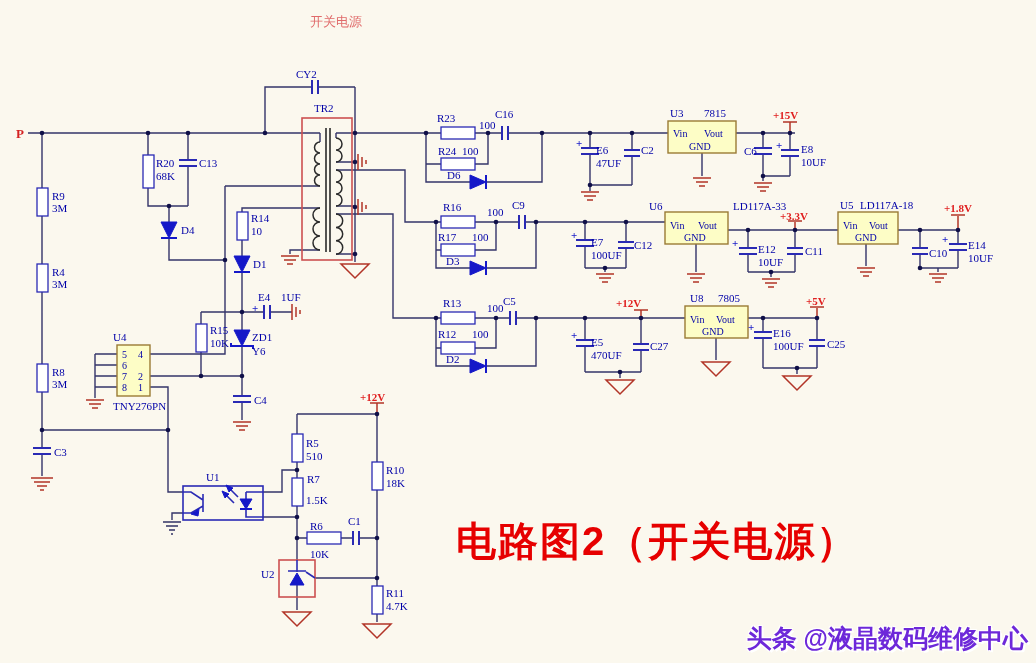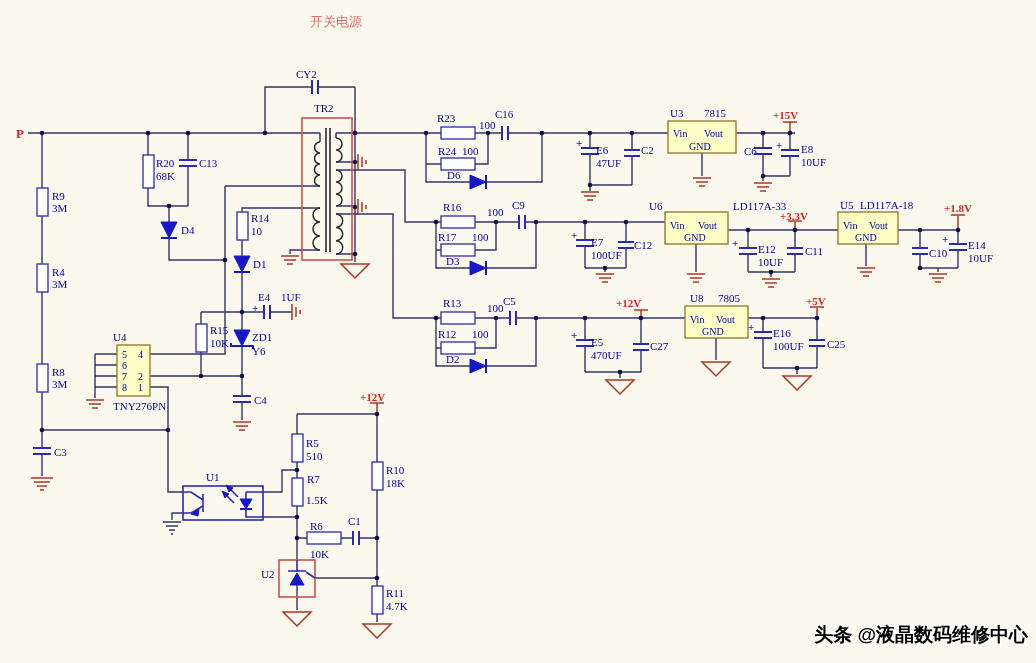--- a/index.html
+++ b/index.html
@@ -20,22 +20,22 @@
   .dot{fill:#101048;}
   .lbl{fill:#0000a8;font-size:11px;}
   .sm{fill:#0000a8;font-size:10px;}
   .plus{fill:#1518c8;font-size:11px;font-weight:bold;}
   .plbl{fill:#e02020;font-size:11px;font-weight:bold;}
   .netp{fill:#d42222;font-size:13px;font-weight:bold;}
   .note{fill:#e06a6a;font-size:13px;}
   #caption{position:absolute;left:456px;top:514px;width:572px;color:#e60000;
            font-family:"Liberation Sans",sans-serif;font-weight:bold;font-size:40px;
            letter-spacing:2px;white-space:nowrap;}
-  #wm{position:absolute;right:8px;top:622px;color:#000000;
-      font-family:"Liberation Sans",sans-serif;font-weight:bold;font-size:19px;
+  #wm{position:absolute;right:8px;top:622px;color:#6d28d9;
+      font-family:"Liberation Sans",sans-serif;font-weight:bold;font-size:25px;
       text-shadow:2px 2px 0 #ffffff,-1px -1px 0 #ffffff,1px -1px 0 #fff,-1px 1px 0 #fff;}
 </style>
 </head>
 <body>
 
 <div id="stage">
 <svg width="1036" height="663" viewBox="0 0 1036 663">
 
   <defs>
     <g id="earth">
@@ -418,14 +418,15 @@
     <text class="lbl" x="310" y="530">R6</text>
         <text class="lbl" x="310" y="558">10K</text>
     <text class="lbl" x="348" y="525">C1</text>
     <text class="lbl" x="386" y="474">R10</text>
         <text class="lbl" x="386" y="487">18K</text>
     <text class="lbl" x="386" y="597">R11</text>
         <text class="lbl" x="386" y="610">4.7K</text>
   </g>
 </svg>
 
+<div id="caption">电路图2（开关电源）</div>
 <div id="wm">头条 @液晶数码维修中心</div>
 </div>
 
 </body></html>

